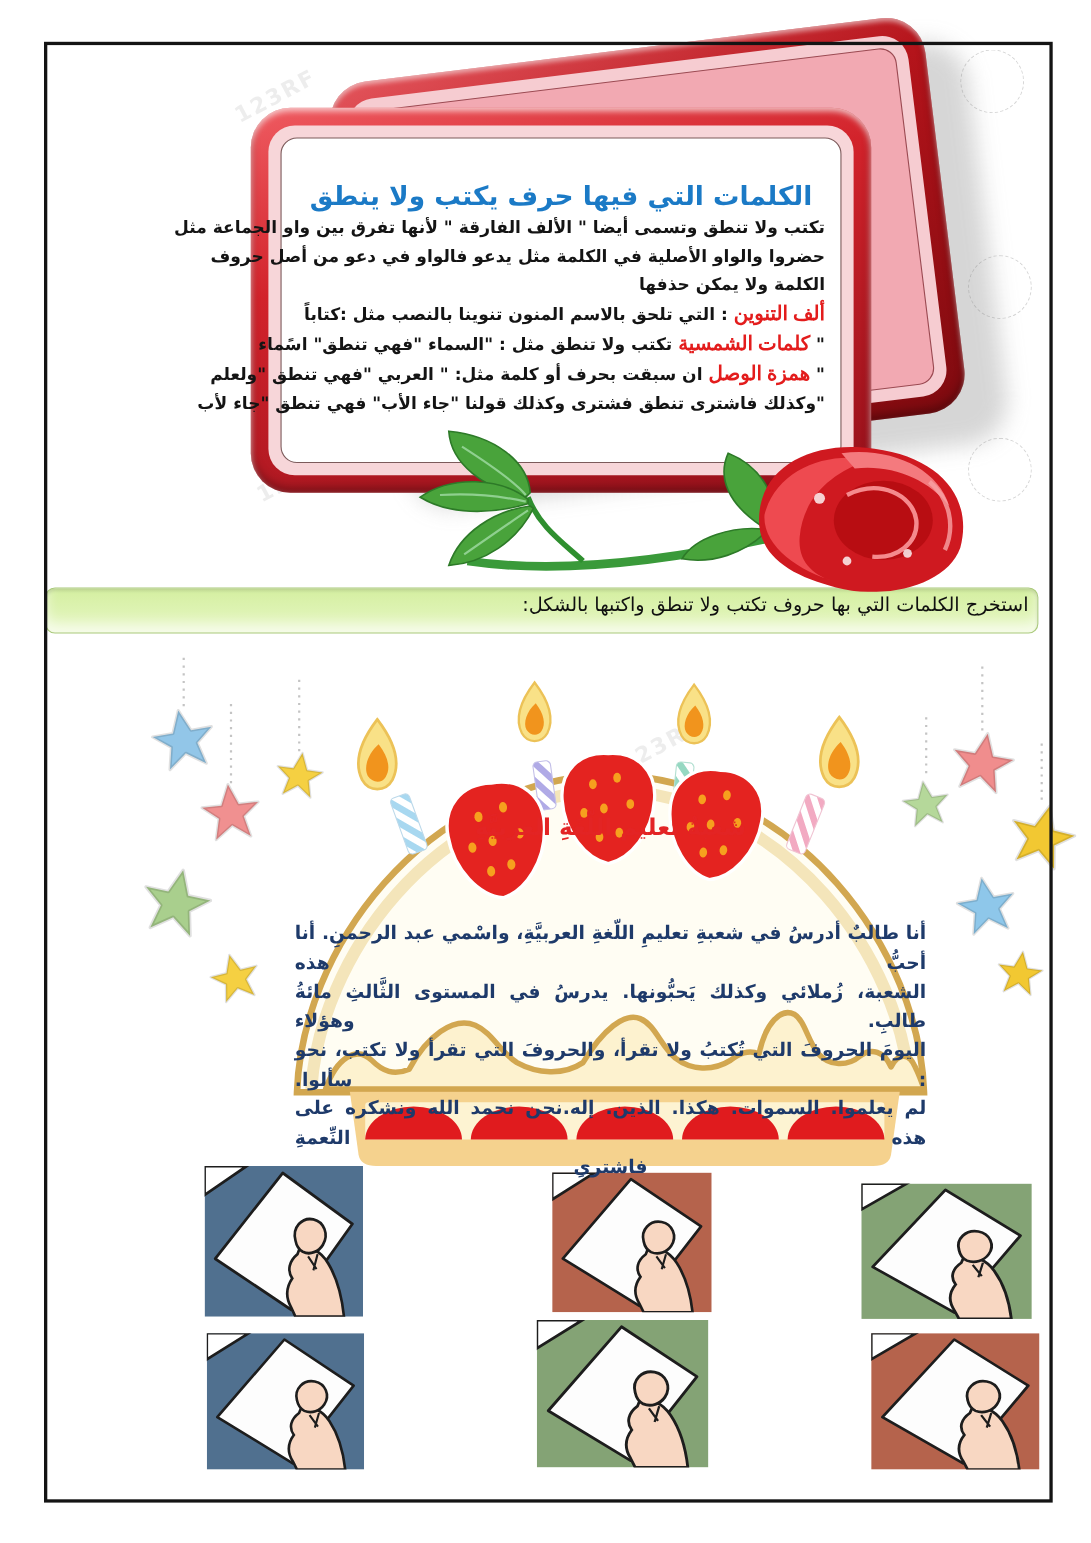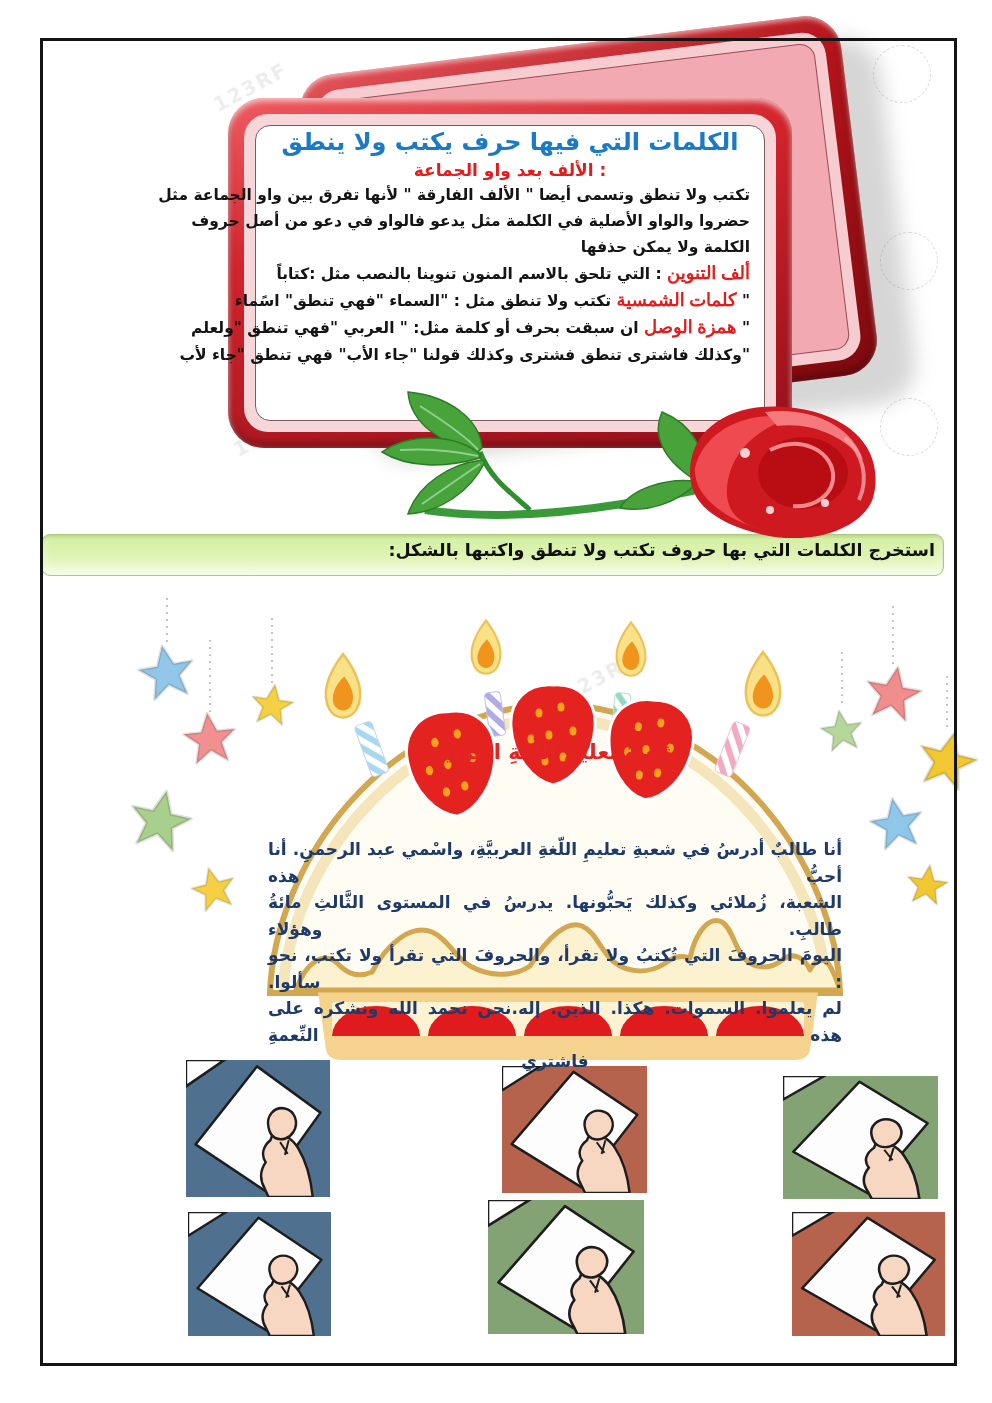--- a/index.html
+++ b/index.html
@@ -23,33 +23,33 @@
         background:linear-gradient(160deg,#e4555c 0%,#b5141b 40%,#7e0a0f 100%);
         box-shadow:inset 0 3px 5px rgba(255,255,255,.55), inset 0 -5px 9px rgba(0,0,0,.3);}
   .frame.back .mat{background:#f6ccd1;}
   .frame.back .core{background:#f2a9b2;border:1.5px solid #9b4a52;}
   .frame.front{left:228px;top:98px;width:564px;height:350px;z-index:3;
         background:linear-gradient(165deg,#ef5b61 0%,#d2232b 35%,#94101a 100%);
         box-shadow:inset 0 3px 6px rgba(255,255,255,.7), inset 0 -5px 9px rgba(0,0,0,.3);}
   .frame.front .mat{background:#f7d6d9;}
   .frame.front .core{background:#ffffff;border:1.5px solid #7c5b5b;}
 
-  .card-content{position:absolute;inset:0;padding:0 14px;direction:rtl;text-align:right;}
+  .card-content{position:absolute;inset:0;padding:0 14px;direction:rtl;text-align:right;margin-top:36px;}
   .card-title{font-size:24px;font-weight:bold;color:#1b7ac6;text-align:center;line-height:32px;}
   .card-subtitle{font-size:17px;font-weight:bold;color:#e31c1c;text-align:center;line-height:24px;}
   .card-line{font-size:15.5px;font-weight:600;color:#141414;line-height:26px;white-space:nowrap;}
   .card-line .lead{font-size:18px;font-weight:bold;color:#e31c1c;font-family:Liberation Serif, serif;}
   .card-line .lead.hl{background:#ffff00;}
 
   
   .instruction-bar{position:absolute;left:41px;top:534px;width:901px;height:40px;z-index:2;
         background:linear-gradient(#d4efa0,#e7f7c5);border:1px solid #a9c97b;border-radius:9px;
         box-shadow:inset 0 2px 3px rgba(0,0,0,.12), inset 0 -8px 12px rgba(255,255,255,.65);
         direction:rtl;text-align:right;}
-  .instruction-bar span{display:inline-block;padding:5px 8px 0 0;font-size:17.5px;font-weight:bold;color:#101010;}
+  .instruction-bar span{display:inline-block;padding:5px 8px 0 0;font-size:17.5px;font-weight:normal;color:#101010;}
 
   
   .cake-svg{position:absolute;left:120px;top:590px;width:870px;height:480px;z-index:1;}
   .cake-title{position:absolute;left:290px;top:740px;width:530px;text-align:center;z-index:2;
         font-size:21px;font-weight:bold;color:#e32424;direction:rtl;}
   .cake-text{position:absolute;left:268px;top:811px;width:574px;z-index:2;direction:rtl;margin-top:25px;}
   .cake-line{font-size:17px;font-weight:bold;color:#1e3a6a;line-height:26.5px;
         text-align:justify;text-align-last:justify;}
   .cake-line.last{text-align:center;text-align-last:center;}
 
@@ -78,21 +78,20 @@
   <div class="card-shadow"></div>
   <div class="frame back">
     <div class="mat"></div>
     <div class="core"></div>
   </div>
   <div class="frame front">
     <div class="mat"></div>
     <div class="core">
       <div class="card-content">
         <div class="card-title">الكلمات التي فيها حرف يكتب ولا ينطق</div>
-        <div class="card-subtitle">: الألف بعد واو الجماعة</div>
         <div class="card-line">تكتب ولا تنطق وتسمى أيضا " الألف الفارقة " لأنها تفرق بين واو الجماعة مثل</div>
         <div class="card-line">حضروا والواو الأصلية في الكلمة مثل يدعو فالواو في دعو من أصل حروف</div>
         <div class="card-line">الكلمة ولا يمكن حذفها</div>
         <div class="card-line"><span></span><span class="lead">ألف التنوين</span><span> : التي تلحق بالاسم المنون تنوينا بالنصب مثل :كتاباً</span></div>
         <div class="card-line"><span>" </span><span class="lead">كلمات الشمسية</span><span> تكتب ولا تنطق مثل : "السماء "فهي تنطق" اسًماء</span></div>
         <div class="card-line"><span>" </span><span class="lead">همزة الوصل</span><span> ان سبقت بحرف أو كلمة مثل: " العربي "فهي تنطق "ولعلم</span></div>
         <div class="card-line"><span></span><span class="lead"></span><span>"وكذلك فاشترى تنطق فشترى وكذلك قولنا "جاء الأب" فهي تنطق "جاء لأب</span></div>
       </div>
     </div>
   </div>

